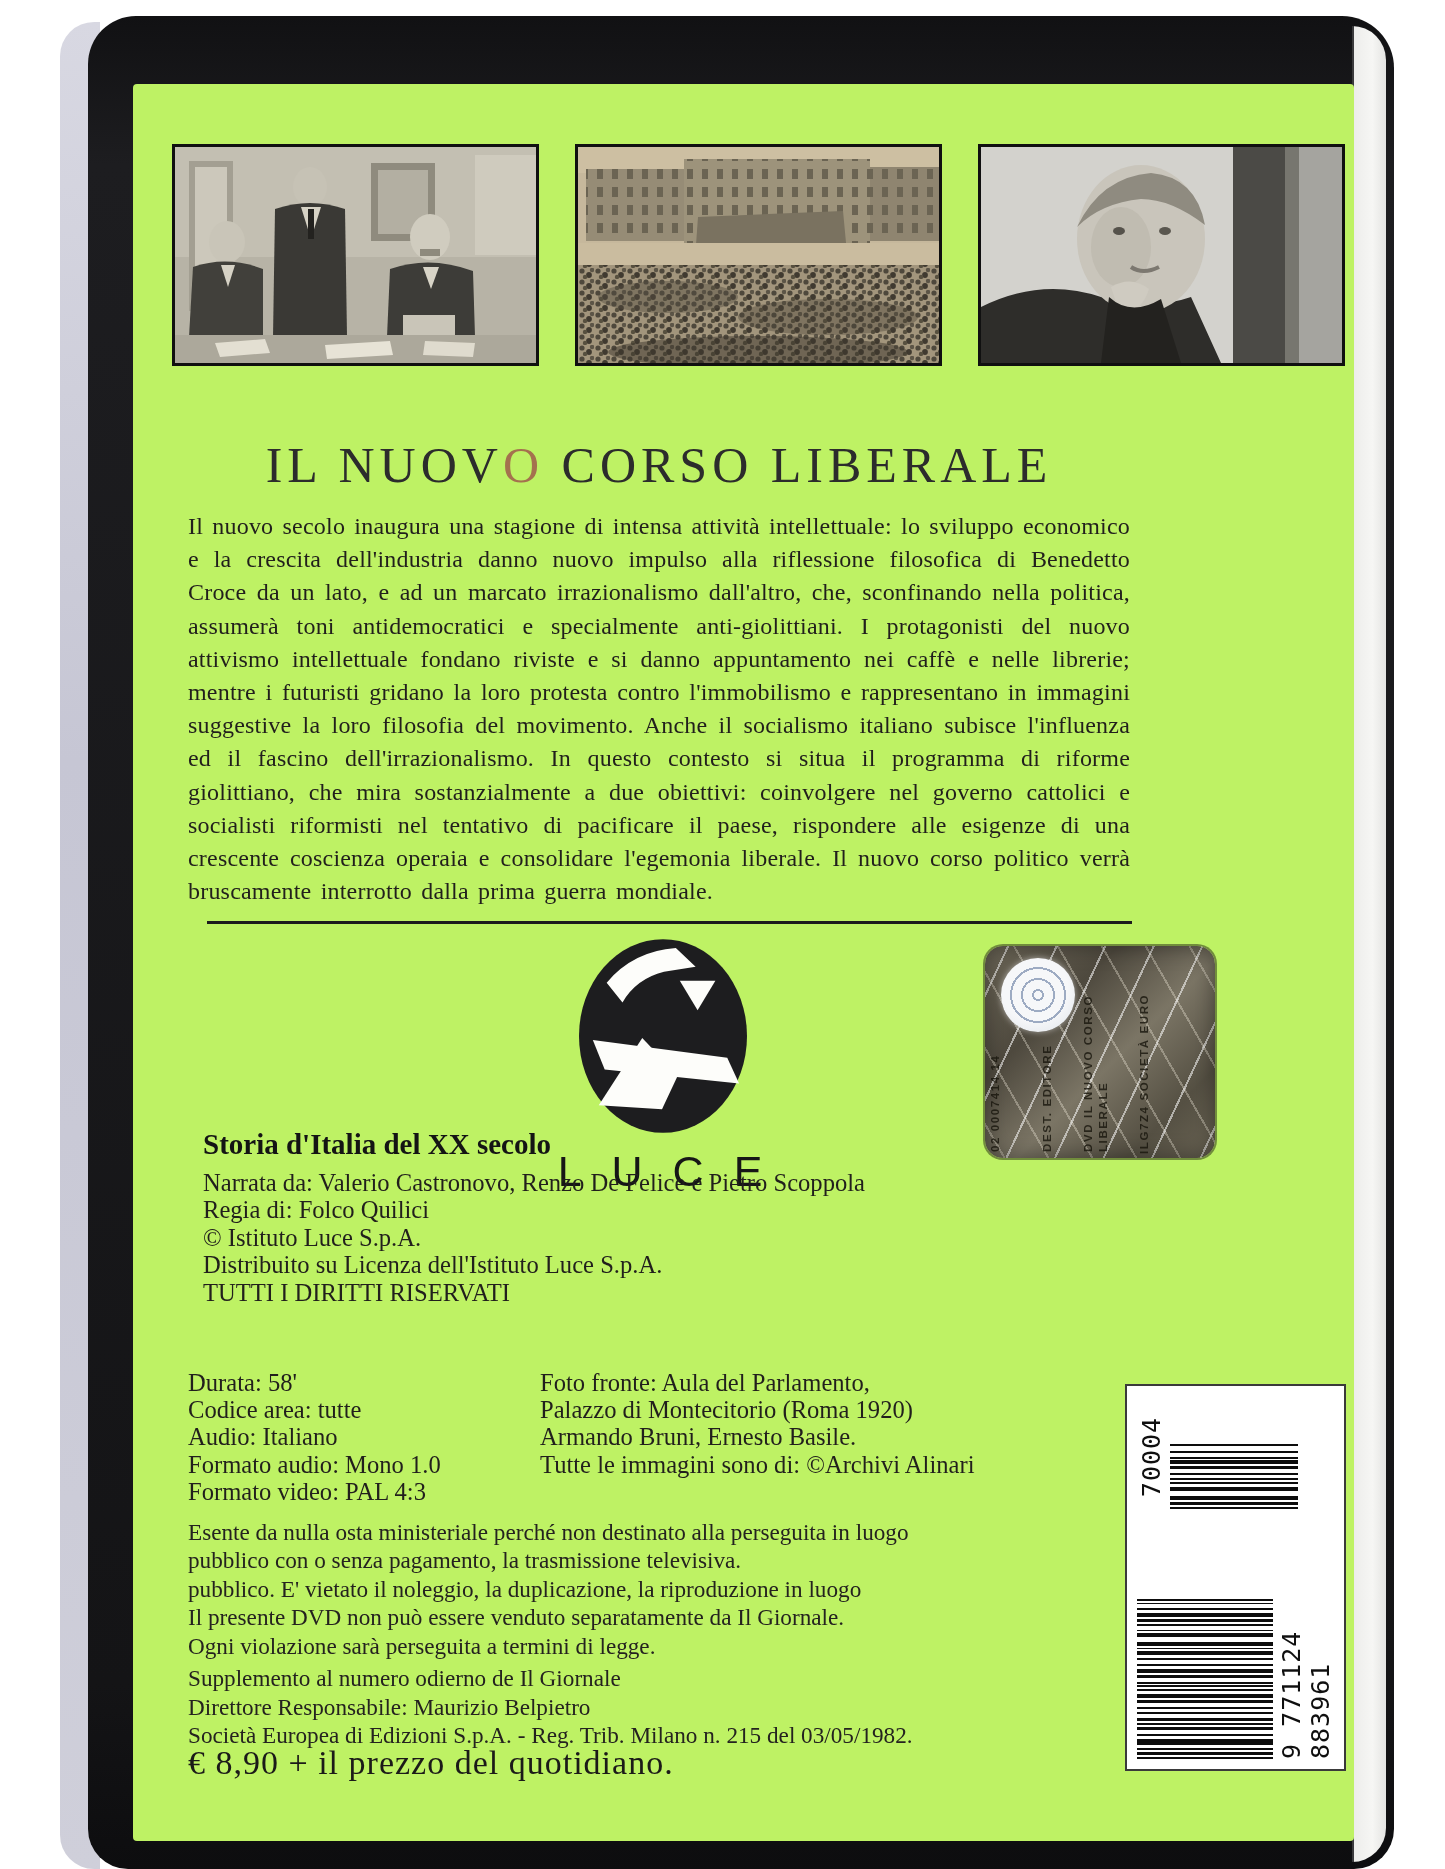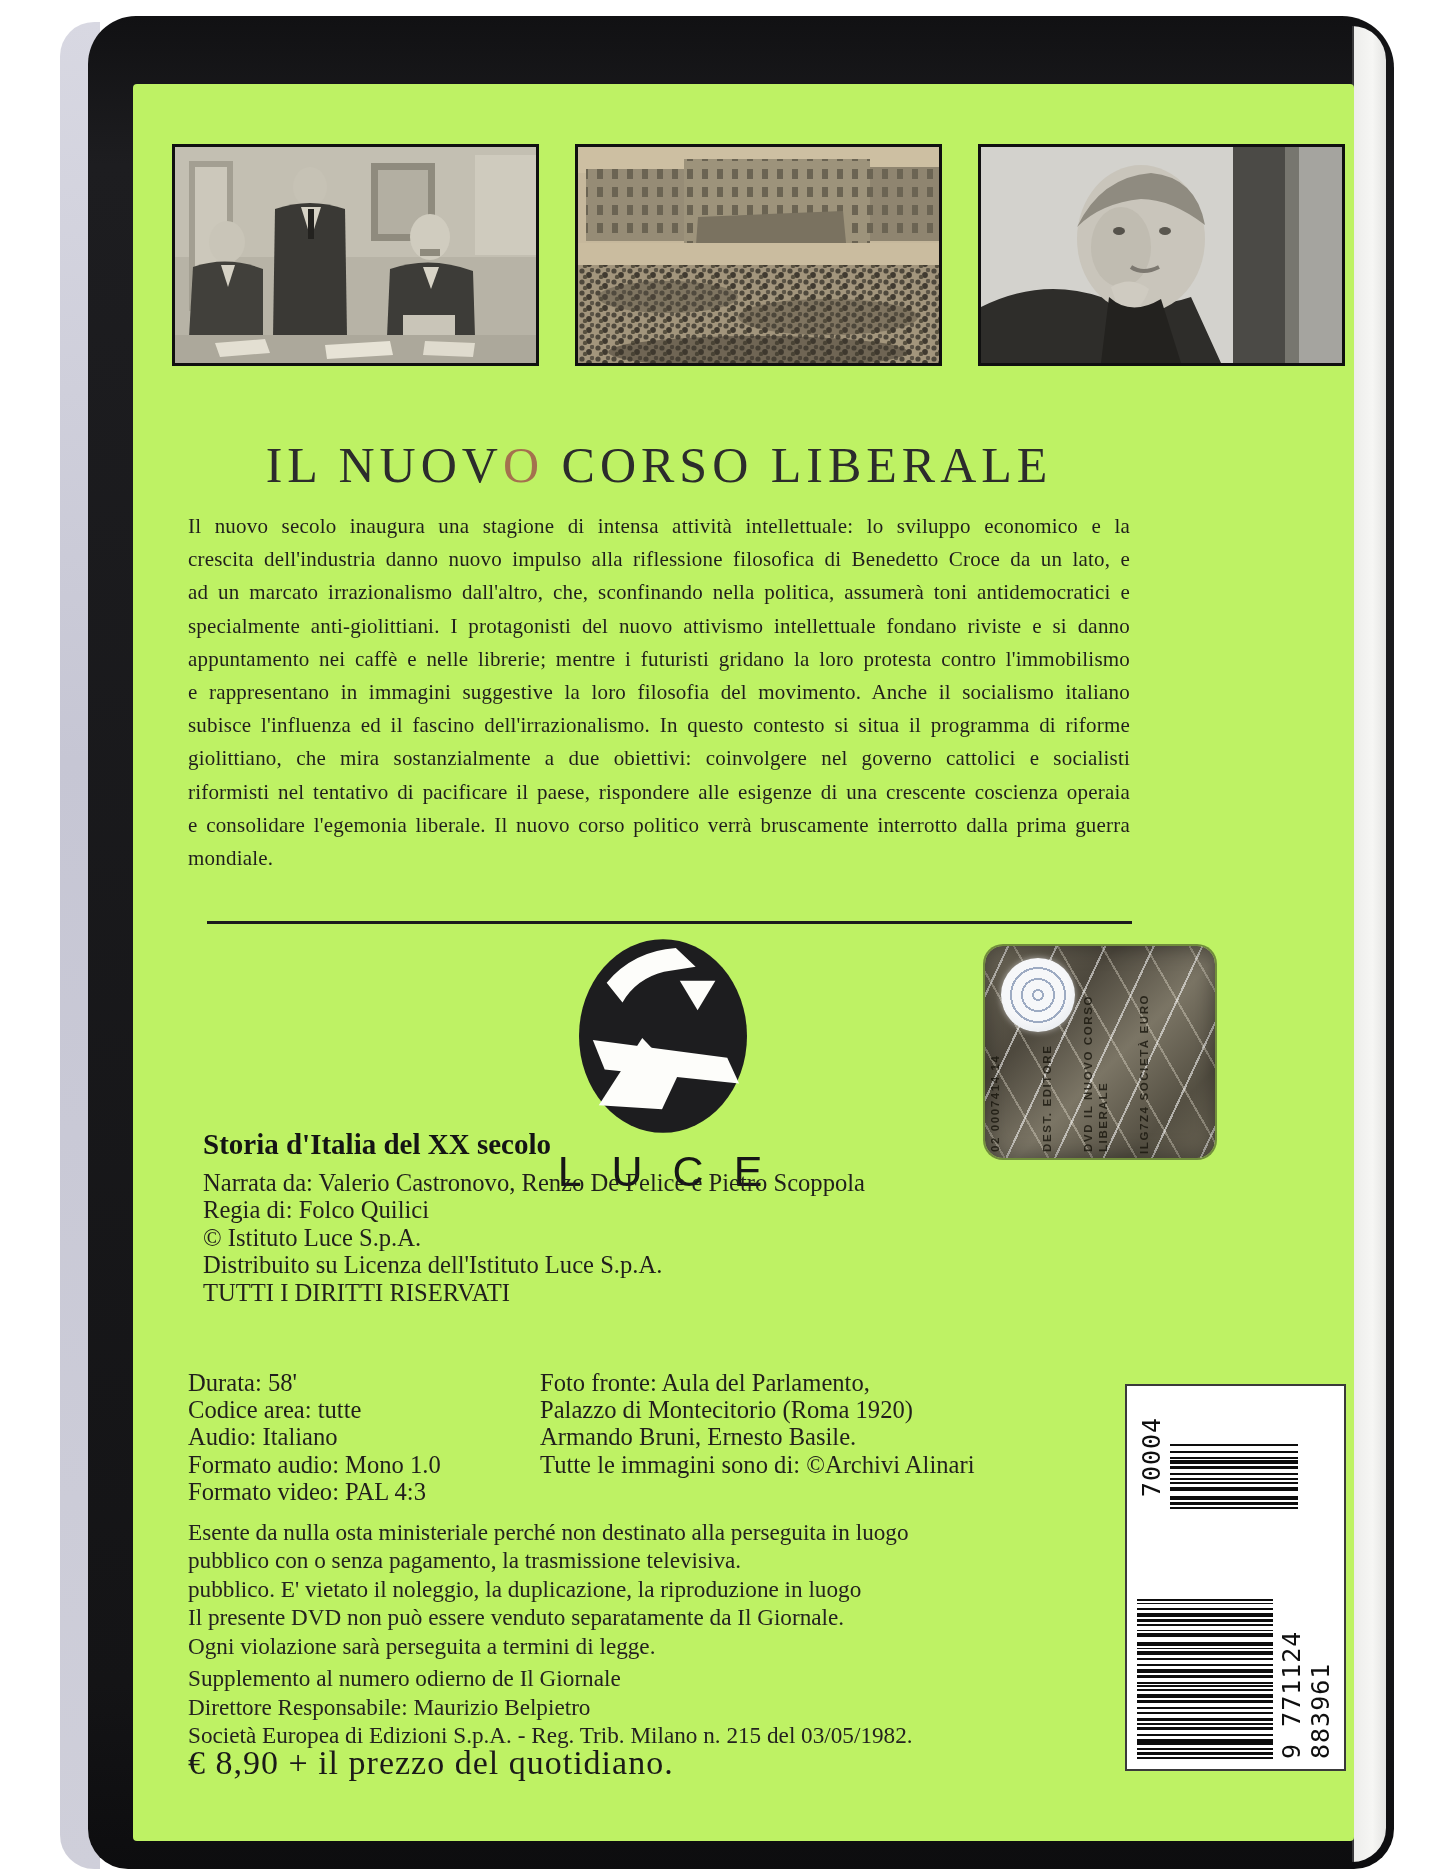--- a/index.html
+++ b/index.html
@@ -21,21 +21,21 @@
   .photos{position:absolute;left:39px;top:60px;width:1156px;height:222px;display:flex;gap:36px;}
   .photo{flex:0 0 auto;width:361px;height:216px;border:3px solid #101010;display:block;}
 
   
   .title{position:absolute;left:55px;top:352px;width:942px;margin:0;text-align:center;
          font-size:50px;font-weight:normal;letter-spacing:5px;color:#2c2c2c;white-space:nowrap;}
   .seg-accent{color:#a4714e;}
 
   
   .synopsis{position:absolute;left:55px;top:426px;width:942px;margin:0;
-            font-size:21px;line-height:33.2px;text-align:justify;color:#211f1c;
+            font-size:24px;line-height:33.2px;text-align:justify;color:#211f1c;
             word-spacing:3px;letter-spacing:0.2px;}
 
   .rule{position:absolute;left:74px;top:837px;width:925px;border-top:3px solid #1c1c1c;}
 
   
   .logo{position:absolute;left:360px;top:855px;width:340px;text-align:center;}
   .logo svg{display:inline-block;}
   .logo-text{margin-top:10px;font-family:"Liberation Sans",sans-serif;font-size:43px;
              font-weight:400;letter-spacing:30px;color:#161616;padding-left:24px;}
 

